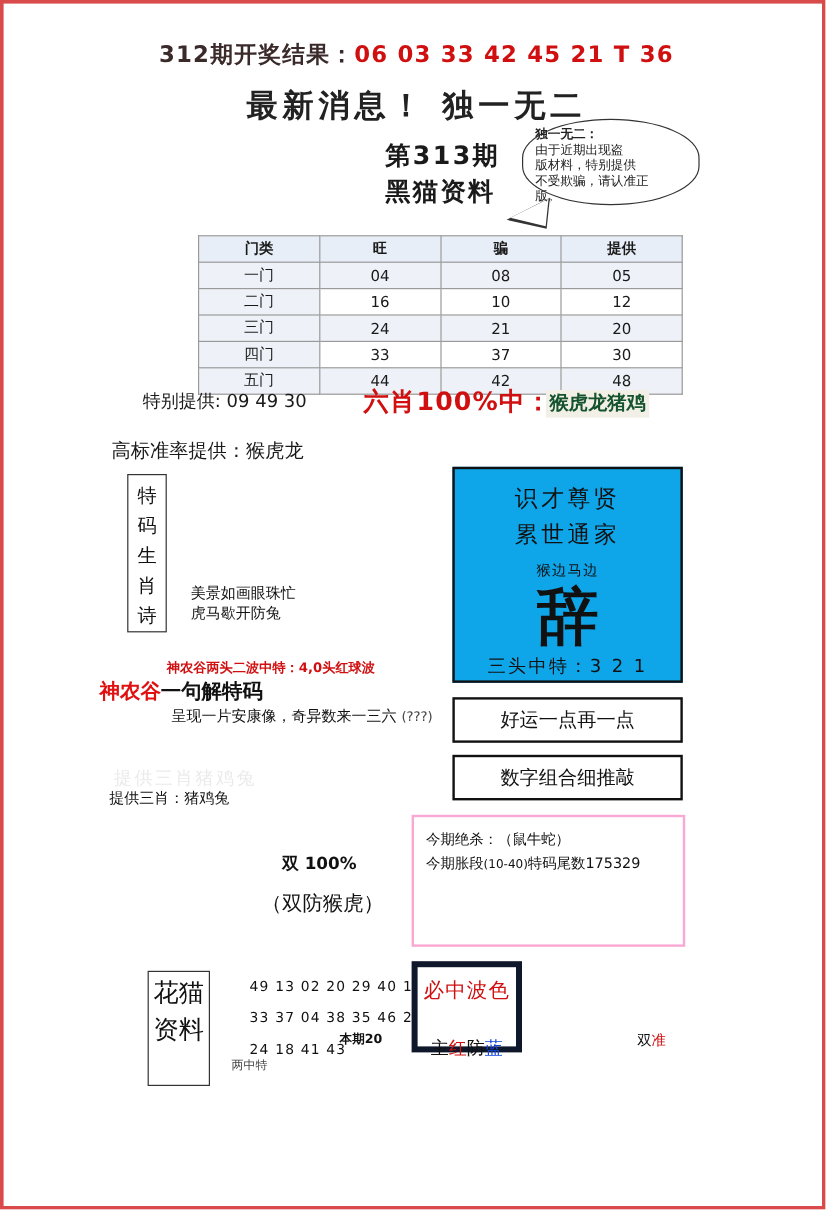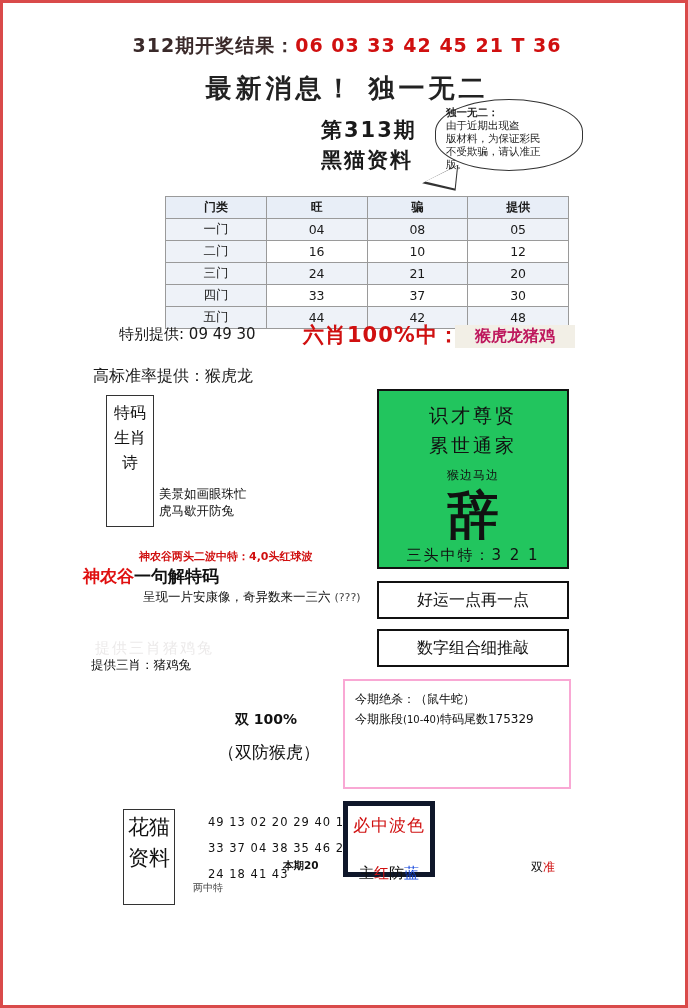--- a/index.html
+++ b/index.html
@@ -125,36 +125,36 @@
     font-weight: bold;
     font-size: 21px;
     color: #d01010;
     letter-spacing: 1px;
   }
   .six-x-ans {
     top: 322px; left: 452px;
     font-family: "DejaVu Sans", sans-serif;
     font-weight: bold;
     font-size: 16px;
-    color: #be185d;
+    color: #14532d;
     background: #f2efe6;
-    padding: 1px 20px;
+    padding: 1px 3px;
   }
 
   .high-rate {
     top: 363px; left: 90px;
     font-family: "DejaVu Sans", sans-serif;
     font-size: 16px;
     color: #1a1a1a;
   }
 
   
   .vbox1 {
     top: 392px; left: 103px;
-    width: 48px; height: 132px;
+    width: 33px; height: 132px;
     border: 1px solid #333;
     font-family: "DejaVu Sans", sans-serif;
     font-size: 16px;
     text-align: center;
     line-height: 25px;
     padding-top: 4px;
     box-sizing: border-box;
     color: #111;
   }
   .poem {
@@ -193,21 +193,21 @@
     font-family: "DejaVu Sans", sans-serif;
     font-size: 12.5px;
     color: #111;
   }
 
   
   .rbox {
     top: 386px; left: 374px;
     width: 192px; height: 180px;
     border: 2px solid #111;
-    background: #22c55e;
+    background: #0ea5e9;
     text-align: center;
     box-sizing: border-box;
   }
   .rbox .l1 {
     margin-top: 12px;
     font-family: "DejaVu Sans", sans-serif;
     font-size: 19px;
     letter-spacing: 3px;
     color: #111;
   }
@@ -376,21 +376,21 @@
   <div class="abs issue-title">
     <div>第313期</div>
     <div>黑猫资料</div>
   </div>
 
   <div class="abs bubble-tail"></div>
   <div class="abs bubble-tail-in"></div>
   <div class="abs bubble">
     <div class="b-title">独一无二：</div>
     <div>由于近期出现盗</div>
-    <div>版材料，为保证彩民</div>
+    <div>版材料，特别提供</div>
     <div>不受欺骗，请认准正</div>
     <div>版。</div>
   </div>
 
   <table class="abs main-table">
     <thead>
       <tr>
         <th style="width:25%">门类</th>
         <th style="width:25%">旺</th>
         <th style="width:25%">骗</th>

